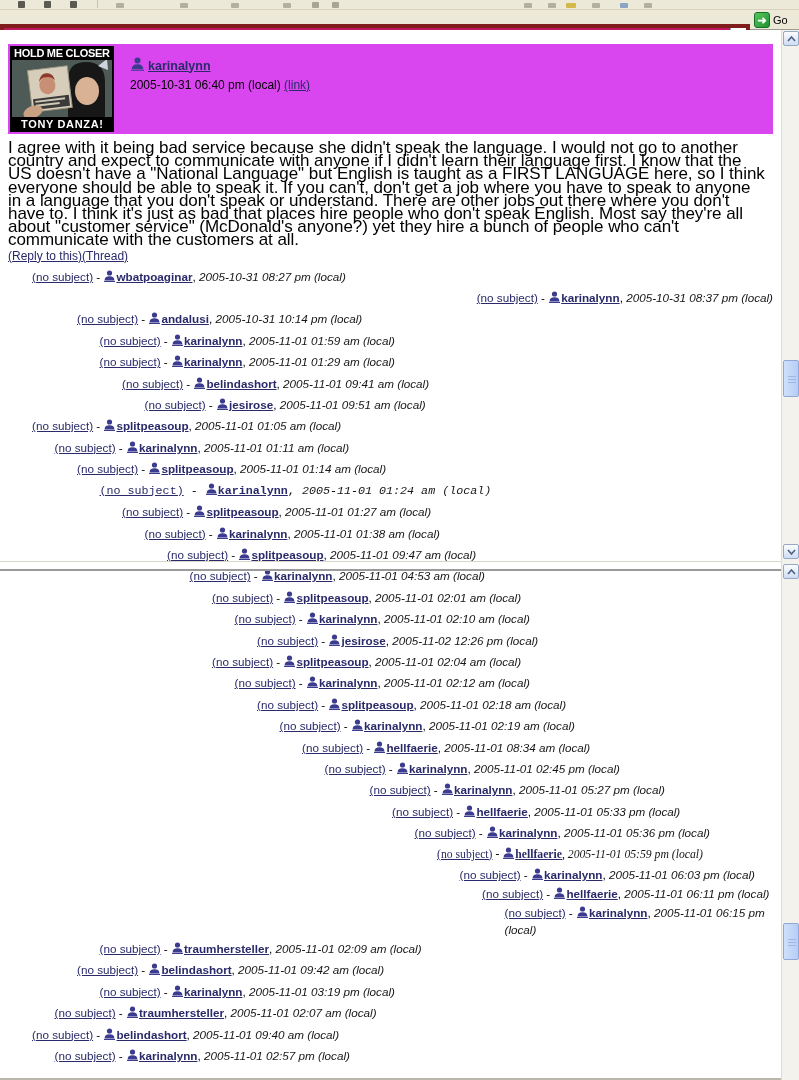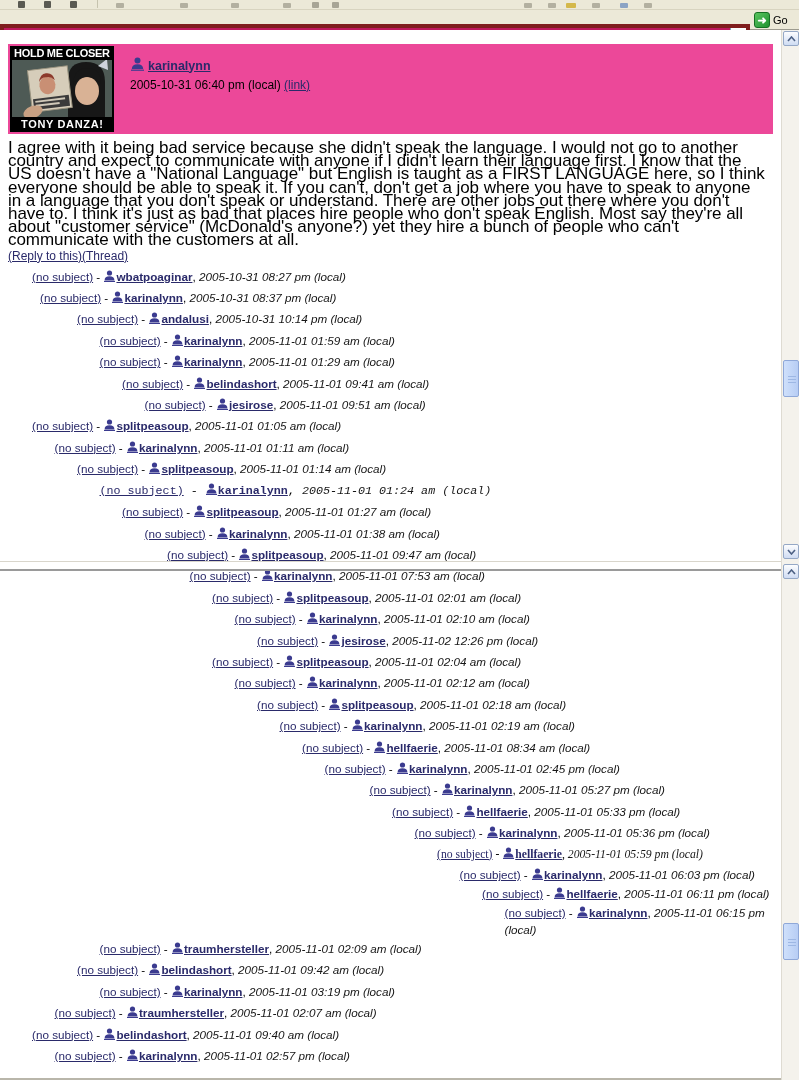--- a/index.html
+++ b/index.html
@@ -39,21 +39,21 @@
     border:1px solid #157023;
     display:flex; align-items:center; justify-content:center;
     color:#fff; font-weight:bold; font-size:11px;
   }
   
   .content {
     position:absolute; top:30px; left:0; width:781px; height:1050px;
     background:#fff; padding:8px 8px 0 8px; overflow:hidden;
   }
   .comment-head {
-    margin-top:6px; width:765px; height:90px; background:#ec4899;
+    margin-top:6px; width:765px; height:90px; background:#d946ef;
     display:flex; align-items:flex-start;
   }
   .userpic { margin:2px 0 0 2px; width:104px; height:86px; display:block; }
   .head-meta { margin-left:16px; margin-top:13px; font-size:12.5px; }
   .head-user-row { display:flex; align-items:center; gap:3px; font-weight:bold; }
   .head-date-row { margin-top:4px; font-size:12px; }
   a, .linkish { color:#2a2a6a; text-decoration:underline; cursor:pointer; }
   a.userlink { font-weight:bold; }
   .comment-body {
     margin-top:7px; width:757px; font-size:17px; line-height:13.2px;
@@ -179,21 +179,21 @@
     <a>(Reply to this)</a><a>(Thread)</a>
   </div>
 
   <div class="thread-list">
   <div class="thread-item" style="margin-left: 24px;"><a class="tsubj">(no subject)</a><span class="sep"> - </span><span class="uicon"><svg width="11" height="12" viewBox="0 0 11 12">
             <circle cx="5.5" cy="3" r="2.6" fill="#3b3b8f"></circle>
             <path d="M0.6 10.4 Q0.6 6.2 5.5 6.2 Q10.4 6.2 10.4 10.4 Z" fill="#3b3b8f"></path>
             <rect x="0" y="10.9" width="11" height="1.1" fill="#3b3b8f"></rect>
           </svg></span><a class="tuser userlink">wbatpoaginar</a><span class="sep">, </span><span class="tdate">2005-10-31 08:27 pm (local)</span></div>
 
-  <div class="thread-item" style="margin-left: 32px;"><a class="tsubj">(no subject)</a><span class="sep"> - </span><span class="uicon"><svg width="11" height="12" viewBox="0 0 11 12">
+  <div class="thread-item" style="margin-left: 32px; text-align: right;"><a class="tsubj">(no subject)</a><span class="sep"> - </span><span class="uicon"><svg width="11" height="12" viewBox="0 0 11 12">
             <circle cx="5.5" cy="3" r="2.6" fill="#3b3b8f"></circle>
             <path d="M0.6 10.4 Q0.6 6.2 5.5 6.2 Q10.4 6.2 10.4 10.4 Z" fill="#3b3b8f"></path>
             <rect x="0" y="10.9" width="11" height="1.1" fill="#3b3b8f"></rect>
           </svg></span><a class="tuser userlink">karinalynn</a><span class="sep">, </span><span class="tdate">2005-10-31 08:37 pm (local)</span></div>
 
   <div class="thread-item" style="margin-left: 69px;"><a class="tsubj">(no subject)</a><span class="sep"> - </span><span class="uicon"><svg width="11" height="12" viewBox="0 0 11 12">
             <circle cx="5.5" cy="3" r="2.6" fill="#3b3b8f"></circle>
             <path d="M0.6 10.4 Q0.6 6.2 5.5 6.2 Q10.4 6.2 10.4 10.4 Z" fill="#3b3b8f"></path>
             <rect x="0" y="10.9" width="11" height="1.1" fill="#3b3b8f"></rect>
           </svg></span><a class="tuser userlink">andalusi</a><span class="sep">, </span><span class="tdate">2005-10-31 10:14 pm (local)</span></div>
@@ -262,21 +262,21 @@
   <div class="thread-item" style="margin-left: 159px;"><a class="tsubj">(no subject)</a><span class="sep"> - </span><span class="uicon"><svg width="11" height="12" viewBox="0 0 11 12">
             <circle cx="5.5" cy="3" r="2.6" fill="#3b3b8f"></circle>
             <path d="M0.6 10.4 Q0.6 6.2 5.5 6.2 Q10.4 6.2 10.4 10.4 Z" fill="#3b3b8f"></path>
             <rect x="0" y="10.9" width="11" height="1.1" fill="#3b3b8f"></rect>
           </svg></span><a class="tuser userlink">splitpeasoup</a><span class="sep">, </span><span class="tdate">2005-11-01 09:47 am (local)</span></div>
 
   <div class="thread-item" style="margin-left: 181.5px;"><a class="tsubj">(no subject)</a><span class="sep"> - </span><span class="uicon"><svg width="11" height="12" viewBox="0 0 11 12">
             <circle cx="5.5" cy="3" r="2.6" fill="#3b3b8f"></circle>
             <path d="M0.6 10.4 Q0.6 6.2 5.5 6.2 Q10.4 6.2 10.4 10.4 Z" fill="#3b3b8f"></path>
             <rect x="0" y="10.9" width="11" height="1.1" fill="#3b3b8f"></rect>
-          </svg></span><a class="tuser userlink">karinalynn</a><span class="sep">, </span><span class="tdate">2005-11-01 07:53 am (local)</span></div>
+          </svg></span><a class="tuser userlink">karinalynn</a><span class="sep">, </span><span class="tdate">2005-11-01 04:53 am (local)</span></div>
 
   <div class="thread-item" style="margin-left: 204px;"><a class="tsubj">(no subject)</a><span class="sep"> - </span><span class="uicon"><svg width="11" height="12" viewBox="0 0 11 12">
             <circle cx="5.5" cy="3" r="2.6" fill="#3b3b8f"></circle>
             <path d="M0.6 10.4 Q0.6 6.2 5.5 6.2 Q10.4 6.2 10.4 10.4 Z" fill="#3b3b8f"></path>
             <rect x="0" y="10.9" width="11" height="1.1" fill="#3b3b8f"></rect>
           </svg></span><a class="tuser userlink">splitpeasoup</a><span class="sep">, </span><span class="tdate">2005-11-01 02:01 am (local)</span></div>
 
   <div class="thread-item" style="margin-left: 226.5px;"><a class="tsubj">(no subject)</a><span class="sep"> - </span><span class="uicon"><svg width="11" height="12" viewBox="0 0 11 12">
             <circle cx="5.5" cy="3" r="2.6" fill="#3b3b8f"></circle>
             <path d="M0.6 10.4 Q0.6 6.2 5.5 6.2 Q10.4 6.2 10.4 10.4 Z" fill="#3b3b8f"></path>

